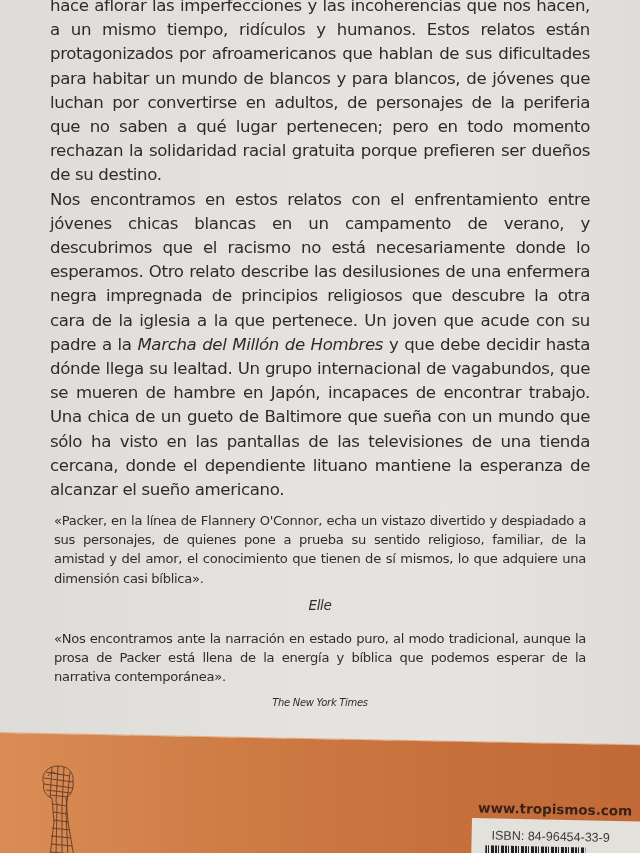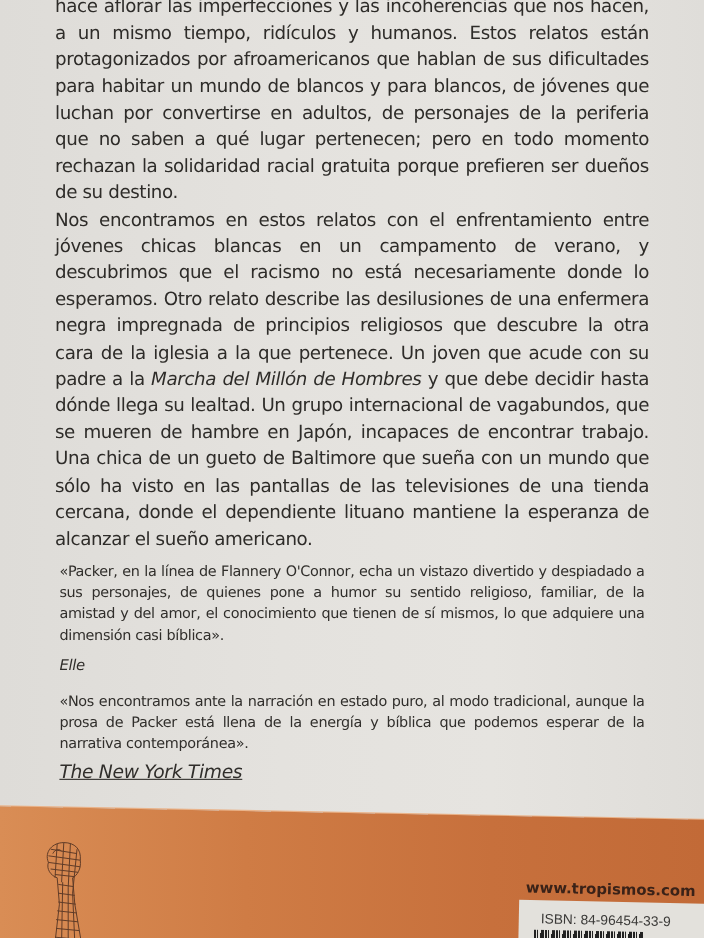--- a/index.html
+++ b/index.html
@@ -45,27 +45,27 @@
       top: 511px;
       width: 532px;
       font-size: 13.1px;
       line-height: 19.2px;
       text-align: justify;
       letter-spacing: -0.3px;
       color: #302e2b;
     }
     .quote p { margin: 0; }
     .quote .source {
-      text-align: left;
+      text-align: center;
       font-style: italic;
       margin-top: 8px;
       font-size: 13.5px;
     }
     .quote + .quote { margin-top: 14px; }
-    .quote2 .source { font-size: 17px; margin-top: 6px; text-decoration: underline; }
+    .quote2 .source { font-size: 10px; margin-top: 6px; }
 
     .orange-band {
       position: absolute;
       left: 0;
       top: 733px;
       width: 640px;
       height: 130px;
       background: linear-gradient(90deg, #d98d55 0%, #cf7c45 35%, #c7703c 70%, #c26a37 100%);
       transform: skewY(1.1deg);
       transform-origin: left top;
@@ -120,21 +120,21 @@
 
 <div class="page">
 
   <div class="body-text">
     <p>hace aflorar las imperfecciones y las incoherencias que nos hacen, a un mismo tiempo, ridículos y humanos. Estos relatos están protagonizados por afroamericanos que hablan de sus dificultades para habitar un mundo de blancos y para blancos, de jóvenes que luchan por convertirse en adultos, de personajes de la periferia que no saben a qué lugar pertenecen; pero en todo momento rechazan la solidaridad racial gratuita porque prefieren ser dueños de su destino.</p>
     <p><span>Nos encontramos en estos relatos con el enfrentamiento entre jóvenes chicas blancas en un campamento de verano, y descubrimos que el racismo no está necesariamente donde lo esperamos. Otro relato describe las desilusiones de una enfermera negra impregnada de principios religiosos que descubre la otra cara de la iglesia a la que pertenece. Un joven que acude con su padre a la </span><em>Marcha del Millón de Hombres</em><span> y que debe decidir hasta dónde llega su lealtad. Un grupo internacional de vagabundos, que se mueren de hambre en Japón, incapaces de encontrar trabajo. Una chica de un gueto de Baltimore que sueña con un mundo que sólo ha visto en las pantallas de las televisiones de una tienda cercana, donde el dependiente lituano mantiene la esperanza de alcanzar el sueño americano.</span></p>
   </div>
 
   <div class="quotes">
     <div class="quote quote1">
-      <p>«Packer, en la línea de Flannery O'Connor, echa un vistazo divertido y despiadado a sus personajes, de quienes pone a humor su sentido religioso, familiar, de la amistad y del amor, el conocimiento que tienen de sí mismos, lo que adquiere una dimensión casi bíblica».</p>
+      <p>«Packer, en la línea de Flannery O'Connor, echa un vistazo divertido y despiadado a sus personajes, de quienes pone a prueba su sentido religioso, familiar, de la amistad y del amor, el conocimiento que tienen de sí mismos, lo que adquiere una dimensión casi bíblica».</p>
       <p class="source">Elle</p>
     </div>
     <div class="quote quote2">
       <p>«Nos encontramos ante la narración en estado puro, al modo tradicional, aunque la prosa de Packer está llena de la energía y bíblica que podemos esperar de la narrativa contemporánea».</p>
       <p class="source">The New York Times</p>
     </div>
   </div>
 
   <div class="orange-band"></div>
 

